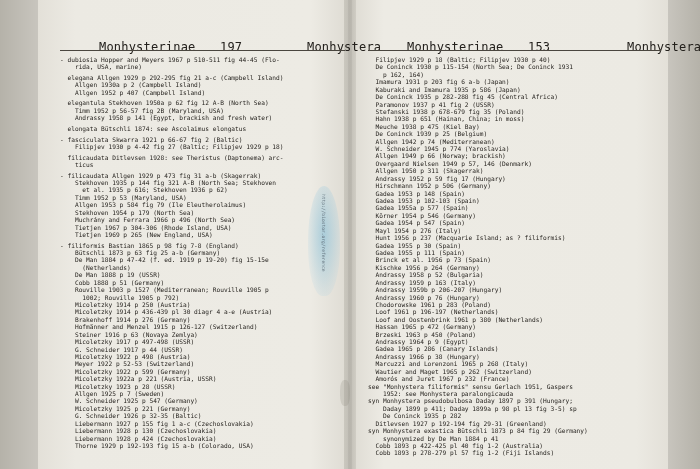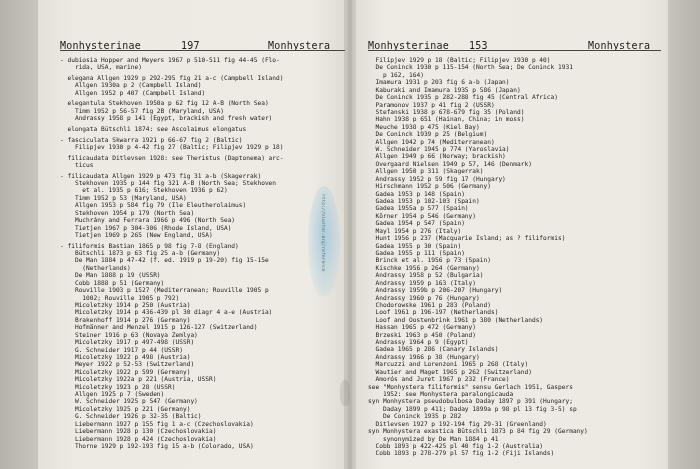--- a/index.html
+++ b/index.html
@@ -49,24 +49,25 @@
     left: 0; top: 0; width: 40px; height: 469px;
     background: linear-gradient(to right, #b5b2a9, #c9c6bf);
   }
   .edge-right {
     position: absolute;
     left: 666px; top: 0; width: 34px; height: 469px;
     background: linear-gradient(to left, #b5b2a9, #c9c6bf);
   }
   .hdr {
     position: absolute;
-    font-size: 10px;
+    font-size: 12px;
     letter-spacing: .2px;
     color: #23201c;
     white-space: nowrap;
+    margin-left: 39px;
   }
   .hdr-rule {
     position: absolute;
     height: 1px;
     background: #4a463f;
   }
   .col {
     position: absolute;
     font-size: 6.2px;
     line-height: 7.42px;
@@ -125,21 +126,21 @@
   <div class="paper left"></div>
   <div class="paper right"></div>
   <div class="gutter"></div>
 
   <div class="hdr" style="left:60px; top:40px;">Monhysterinae</div>
   <div class="hdr" style="left:181px; top:40px;">197</div>
   <div class="hdr" style="left:268px; top:40px;">Monhystera</div>
   <div class="hdr-rule" style="left:60px; top:50px; width:285px;"></div>
 
   <div class="hdr" style="left:368px; top:40px;">Monhysterinae</div>
-  <div class="hdr" style="left:469px; top:40px;">153</div>
+  <div class="hdr" style="left:489px; top:40px;">153</div>
   <div class="hdr" style="left:588px; top:40px;">Monhystera</div>
   <div class="hdr-rule" style="left:368px; top:50px; width:293px;"></div>
 
   <div class="col left-col"><span class="ln">- dubiosia Hopper and Meyers 1967 p 510-511 fig 44-45 (Flo-</span><span class="ln">    rida, USA, marine)</span><span class="sp"></span><span class="ln">  elegana Allgen 1929 p 292-295 fig 21 a-c (Campbell Island)</span><span class="ln">    Allgen 1930a p 2 (Campbell Island)</span><span class="ln">    Allgen 1952 p 407 (Campbell Island)</span><span class="sp"></span><span class="ln">  elegantula Stekhoven 1950a p 62 fig 12 A-B (North Sea)</span><span class="ln">    Timm 1952 p 56-57 fig 2B (Maryland, USA)</span><span class="ln">    Andrassy 1958 p 141 (Egypt, brackish and fresh water)</span><span class="sp"></span><span class="ln">  elongata Bütschli 1874: see Ascolaimus elongatus</span><span class="sp"></span><span class="ln">- fasciculata Skwarra 1921 p 66-67 fig 2 (Baltic)</span><span class="ln">    Filipjev 1930 p 4-42 fig 27 (Baltic; Filipjev 1929 p 18)</span><span class="sp"></span><span class="ln">  filicaudata Ditlevsen 1928: see Theristus (Daptonema) arc-</span><span class="ln">    ticus</span><span class="sp"></span><span class="ln">- filicaudata Allgen 1929 p 473 fig 31 a-b (Skagerrak)</span><span class="ln">    Stekhoven 1935 p 144 fig 321 A-B (North Sea; Stekhoven</span><span class="ln">      et al. 1935 p 616; Stekhoven 1936 p 62)</span><span class="ln">    Timm 1952 p 53 (Maryland, USA)</span><span class="ln">    Allgen 1953 p 584 fig 79 (Ile Eleutherolaimus)</span><span class="ln">    Stekhoven 1954 p 179 (North Sea)</span><span class="ln">    Muchrány and Ferrara 1966 p 496 (North Sea)</span><span class="ln">    Tietjen 1967 p 304-306 (Rhode Island, USA)</span><span class="ln">    Tietjen 1969 p 265 (New England, USA)</span><span class="sp"></span><span class="ln">- filiformis Bastian 1865 p 98 fig 7-8 (England)</span><span class="ln">    Bütschli 1873 p 63 fig 25 a-b (Germany)</span><span class="ln">    De Man 1884 p 47-42 (f. ed. 1919 p 19-20) fig 15-15e</span><span class="ln">      (Netherlands)</span><span class="ln">    De Man 1888 p 19 (USSR)</span><span class="ln">    Cobb 1888 p 51 (Germany)</span><span class="ln">    Rouville 1903 p 1527 (Mediterranean; Rouville 1905 p</span><span class="ln">      1002; Rouville 1905 p 792)</span><span class="ln">    Micoletzky 1914 p 250 (Austria)</span><span class="ln">    Micoletzky 1914 p 436-439 pl 30 diagr 4 a-e (Austria)</span><span class="ln">    Brakenhoff 1914 p 276 (Germany)</span><span class="ln">    Hofmänner and Menzel 1915 p 126-127 (Switzerland)</span><span class="ln">    Steiner 1916 p 63 (Novaya Zemlya)</span><span class="ln">    Micoletzky 1917 p 497-498 (USSR)</span><span class="ln">    G. Schneider 1917 p 44 (USSR)</span><span class="ln">    Micoletzky 1922 p 498 (Austria)</span><span class="ln">    Meyer 1922 p 52-53 (Switzerland)</span><span class="ln">    Micoletzky 1922 p 599 (Germany)</span><span class="ln">    Micoletzky 1922a p 221 (Austria, USSR)</span><span class="ln">    Micoletzky 1923 p 28 (USSR)</span><span class="ln">    Allgen 1925 p 7 (Sweden)</span><span class="ln">    W. Schneider 1925 p 547 (Germany)</span><span class="ln">    Micoletzky 1925 p 221 (Germany)</span><span class="ln">    G. Schneider 1926 p 32-35 (Baltic)</span><span class="ln">    Liebermann 1927 p 155 fig 1 a-c (Czechoslovakia)</span><span class="ln">    Liebermann 1928 p 130 (Czechoslovakia)</span><span class="ln">    Liebermann 1928 p 424 (Czechoslovakia)</span><span class="ln">    Thorne 1929 p 192-193 fig 15 a-b (Colorado, USA)</span></div>
   <div class="col right-col"><span class="ln">  Filipjev 1929 p 18 (Baltic; Filipjev 1930 p 40)</span><span class="ln">  De Coninck 1930 p 115-154 (North Sea; De Coninck 1931</span><span class="ln">    p 162, 164)</span><span class="ln">  Imamura 1931 p 203 fig 6 a-b (Japan)</span><span class="ln">  Kaburaki and Imamura 1935 p 586 (Japan)</span><span class="ln">  De Coninck 1935 p 282-288 fig 45 (Central Africa)</span><span class="ln">  Paramonov 1937 p 41 fig 2 (USSR)</span><span class="ln">  Stefanski 1938 p 678-679 fig 35 (Poland)</span><span class="ln">  Hahn 1938 p 651 (Hainan, China; in moss)</span><span class="ln">  Meuche 1938 p 475 (Kiel Bay)</span><span class="ln">  De Coninck 1939 p 25 (Belgium)</span><span class="ln">  Allgen 1942 p 74 (Mediterranean)</span><span class="ln">  W. Schneider 1945 p 774 (Yaroslavia)</span><span class="ln">  Allgen 1949 p 66 (Norway; brackish)</span><span class="ln">  Overgaard Nielsen 1949 p 57, 146 (Denmark)</span><span class="ln">  Allgen 1950 p 311 (Skagerrak)</span><span class="ln">  Andrassy 1952 p 59 fig 17 (Hungary)</span><span class="ln">  Hirschmann 1952 p 506 (Germany)</span><span class="ln">  Gadea 1953 p 148 (Spain)</span><span class="ln">  Gadea 1953 p 102-103 (Spain)</span><span class="ln">  Gadea 1955a p 577 (Spain)</span><span class="ln">  Körner 1954 p 546 (Germany)</span><span class="ln">  Gadea 1954 p 547 (Spain)</span><span class="ln">  Mayl 1954 p 276 (Italy)</span><span class="ln">  Hunt 1956 p 237 (Macquarie Island; as ? filiformis)</span><span class="ln">  Gadea 1955 p 30 (Spain)</span><span class="ln">  Gadea 1955 p 111 (Spain)</span><span class="ln">  Brinck et al. 1956 p 73 (Spain)</span><span class="ln">  Kischke 1956 p 264 (Germany)</span><span class="ln">  Andrassy 1958 p 52 (Bulgaria)</span><span class="ln">  Andrassy 1959 p 163 (Italy)</span><span class="ln">  Andrassy 1959b p 206-207 (Hungary)</span><span class="ln">  Andrassy 1960 p 76 (Hungary)</span><span class="ln">  Chodorowske 1961 p 283 (Poland)</span><span class="ln">  Loof 1961 p 196-197 (Netherlands)</span><span class="ln">  Loof and Oostenbrink 1961 p 380 (Netherlands)</span><span class="ln">  Hassan 1965 p 472 (Germany)</span><span class="ln">  Brzeski 1963 p 450 (Poland)</span><span class="ln">  Andrassy 1964 p 9 (Egypt)</span><span class="ln">  Gadea 1965 p 286 (Canary Islands)</span><span class="ln">  Andrassy 1966 p 38 (Hungary)</span><span class="ln">  Marcuzzi and Lorenzoni 1965 p 268 (Italy)</span><span class="ln">  Wautier and Maget 1965 p 262 (Switzerland)</span><span class="ln">  Amorós and Juret 1967 p 232 (France)</span><span class="ln">see "Monhystera filiformis" sensu Gerlach 1951, Gaspers</span><span class="ln">    1952: see Monhystera paralongicauda</span><span class="ln">syn Monhystera pseudobulbosa Daday 1897 p 391 (Hungary;</span><span class="ln">    Daday 1899 p 411; Daday 1899a p 98 pl 13 fig 3-5) sp</span><span class="ln">    De Coninck 1935 p 282</span><span class="ln">  Ditlevsen 1927 p 192-194 fig 29-31 (Greenland)</span><span class="ln">syn Monhystera exastica Bütschli 1873 p 84 fig 29 (Germany)</span><span class="ln">    synonymized by De Man 1884 p 41</span><span class="ln">  Cobb 1893 p 422-425 pl 40 fig 1-2 (Australia)</span><span class="ln">  Cobb 1893 p 278-279 pl 57 fig 1-2 (Fiji Islands)</span></div>
 
   <div class="watermark">
     <div class="wm-shape"></div>
     <div class="wm-text">http://biostor.org/reference</div>
   </div>

